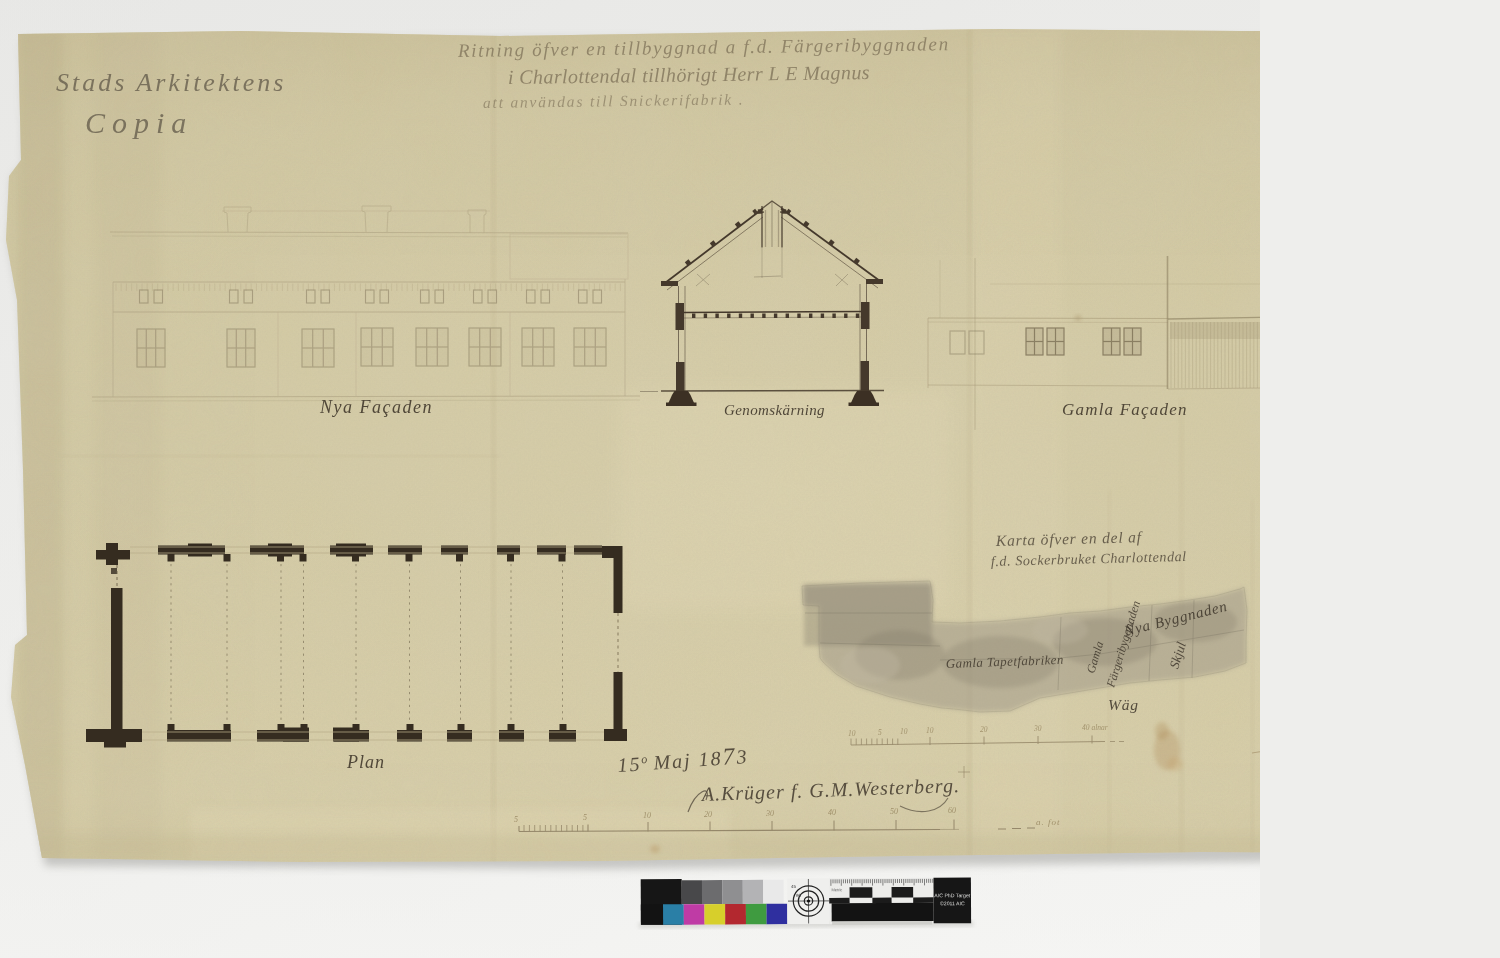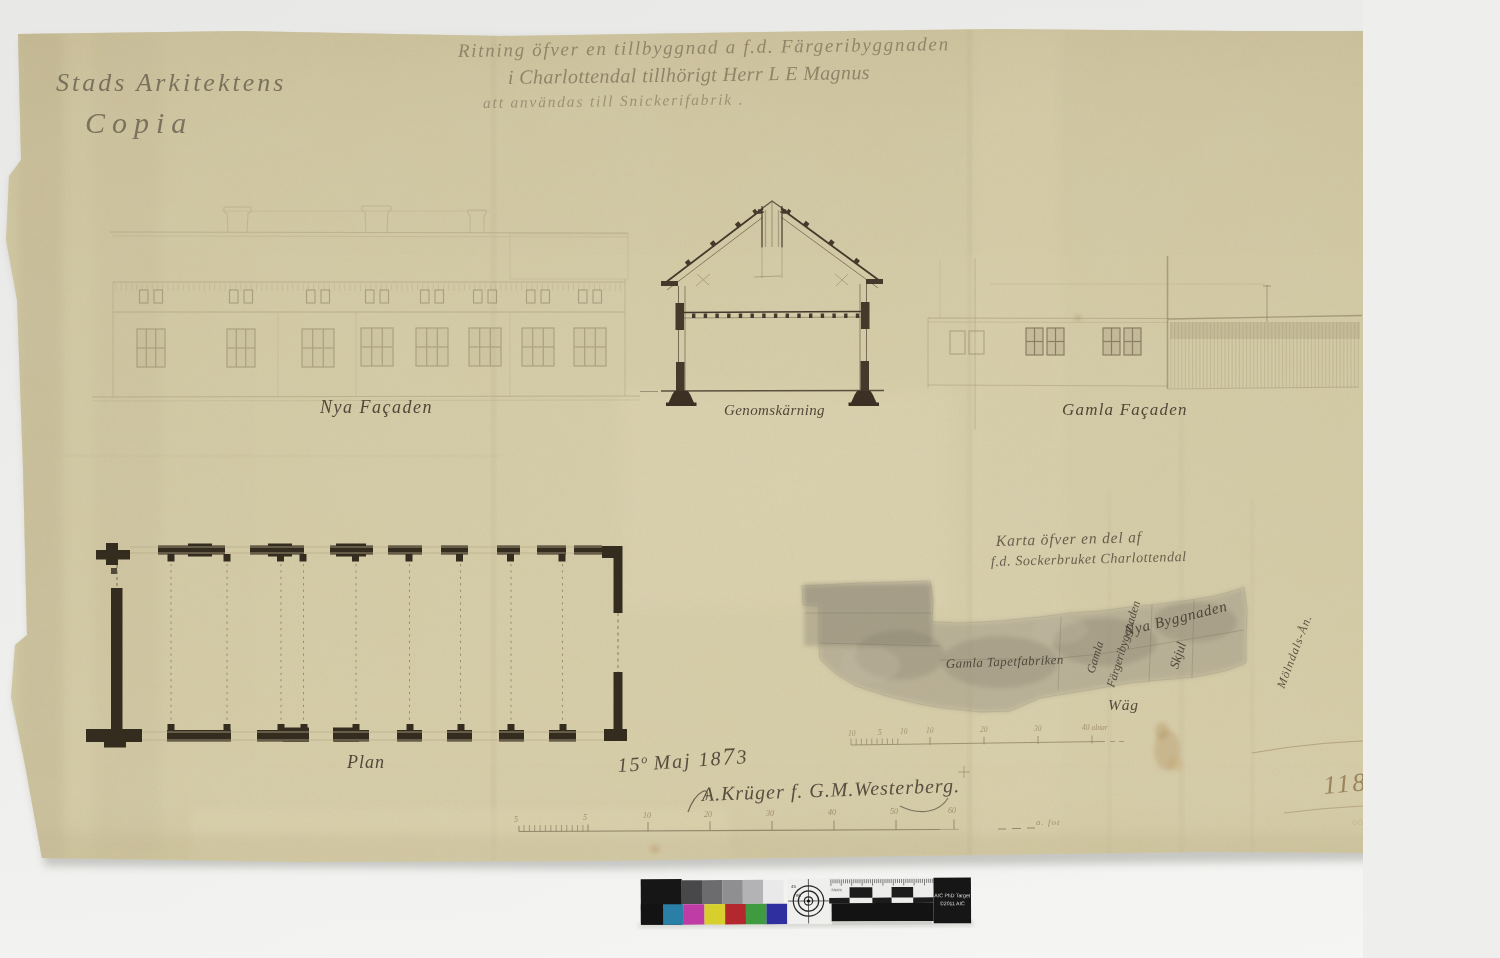--- a/index.html
+++ b/index.html
@@ -1,16 +1,16 @@
 <!DOCTYPE html>
 <html><head>
 <meta charset="utf-8">
 <style>
 html,body{margin:0;padding:0;background:#eeeeec;}
-.root{position:relative;width:1363px;height:958px;overflow:hidden;font-family:"Liberation Serif",serif;}
+.root{position:relative;width:1260px;height:958px;overflow:hidden;font-family:"Liberation Serif",serif;}
 svg{position:absolute;top:0;left:0;}
 </style>
 </head>
 <body>
 <div class="root">
 <svg width="1500" height="958" viewBox="0 0 1500 958">
 <defs>
 <linearGradient id="bgg" x1="0" y1="0" x2="1" y2="1">
 <stop offset="0" stop-color="#e6e6e4"></stop>
 <stop offset="0.45" stop-color="#ededeb"></stop>

